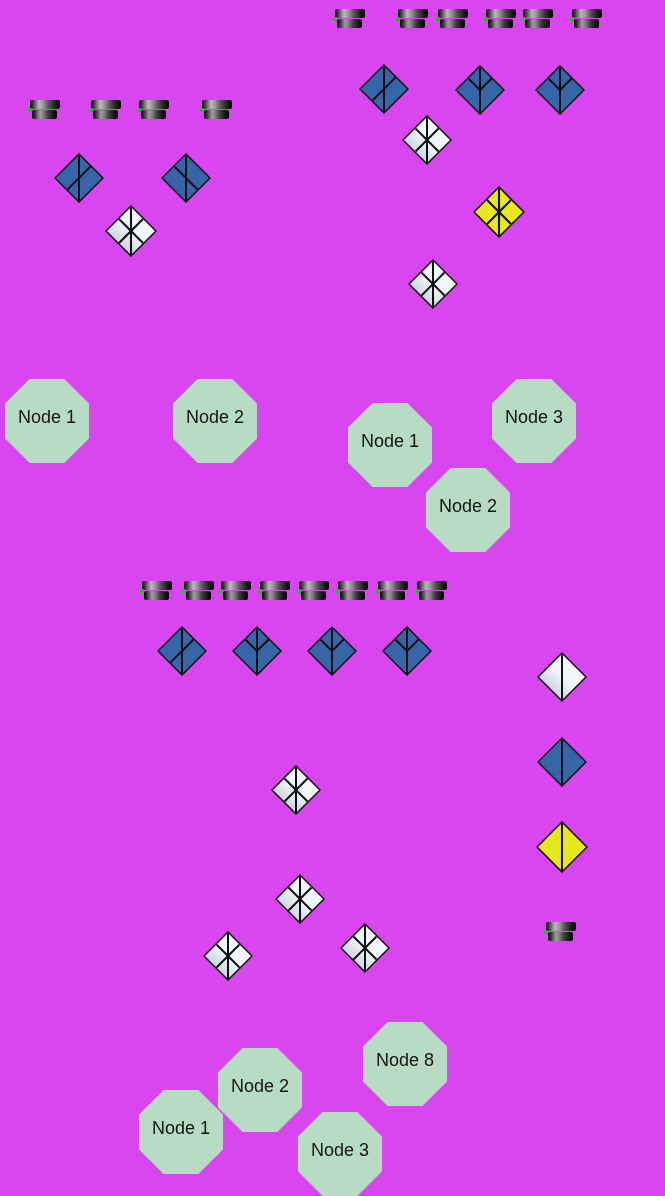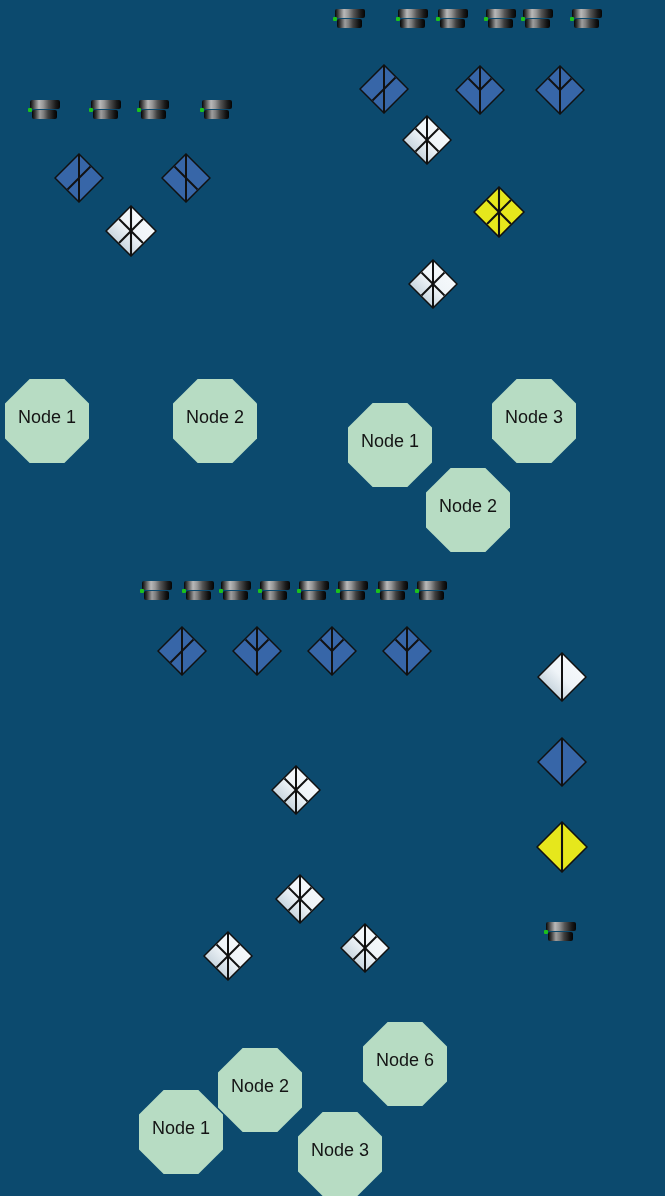--- a/index.html
+++ b/index.html
@@ -22,21 +22,21 @@
   .disk .bar.top{left:0;right:0;top:0;}
   .disk .bar.bot{left:2px;right:3px;top:10px;
     background:linear-gradient(90deg,#050505 0%,#343434 12%,#9e9e9e 32%,#7d7d7d 46%,#3f3f3f 64%,#111 88%,#030303 100%);
   }
   .disk .led{position:absolute;left:-2px;top:8px;width:4px;height:4px;border-radius:1px;background:#1cc11c;}
   svg{display:block;}
 </style>
 </head>
 <body>
 
-<div id="stage" style="width: 665px; height: 1196px; background: #0c4a6e;">
+<div id="stage" style="width: 665px; height: 1196px; background: #d946ef;">
     <div class="shape disk" style="left: 30px; top: 100px; width: 30px; height: 20px;">
       <div class="bar top"></div>
       <div class="bar bot"></div>
       <div class="led"></div>
     </div>
     <div class="shape disk" style="left: 91px; top: 100px; width: 30px; height: 20px;">
       <div class="bar top"></div>
       <div class="bar bot"></div>
       <div class="led"></div>
     </div>
@@ -330,21 +330,21 @@
         </defs>
         <polygon points="50,2 98,50 50,98 2,50" fill="url(#silverGrad6)" stroke="#111111" stroke-width="3"></polygon>
         <line x1="50" y1="3" x2="50" y2="97" stroke="#111111" stroke-width="4"></line>
         <line x1="50" y1="50" x2="27" y2="27" stroke="#111111" stroke-width="4"></line>
         <line x1="50" y1="50" x2="73" y2="27" stroke="#111111" stroke-width="4"></line>
         <line x1="50" y1="50" x2="27" y2="73" stroke="#111111" stroke-width="4"></line>
         <line x1="50" y1="50" x2="73" y2="73" stroke="#111111" stroke-width="4"></line>
       </svg>
     </div>
     <div class="shape octagon" style="left: 363px; top: 1022px; width: 84px; height: 84px; background: rgb(183, 220, 195);">
-      <span class="label">Node 6</span>
+      <span class="label">Node 8</span>
     </div>
     <div class="shape octagon" style="left: 218px; top: 1048px; width: 84px; height: 84px; background: rgb(183, 220, 195);">
       <span class="label">Node 2</span>
     </div>
     <div class="shape octagon" style="left: 139px; top: 1090px; width: 84px; height: 84px; background: rgb(183, 220, 195);">
       <span class="label">Node 1</span>
     </div>
     <div class="shape octagon" style="left: 298px; top: 1112px; width: 84px; height: 84px; background: rgb(183, 220, 195);">
       <span class="label">Node 3</span>
     </div>

